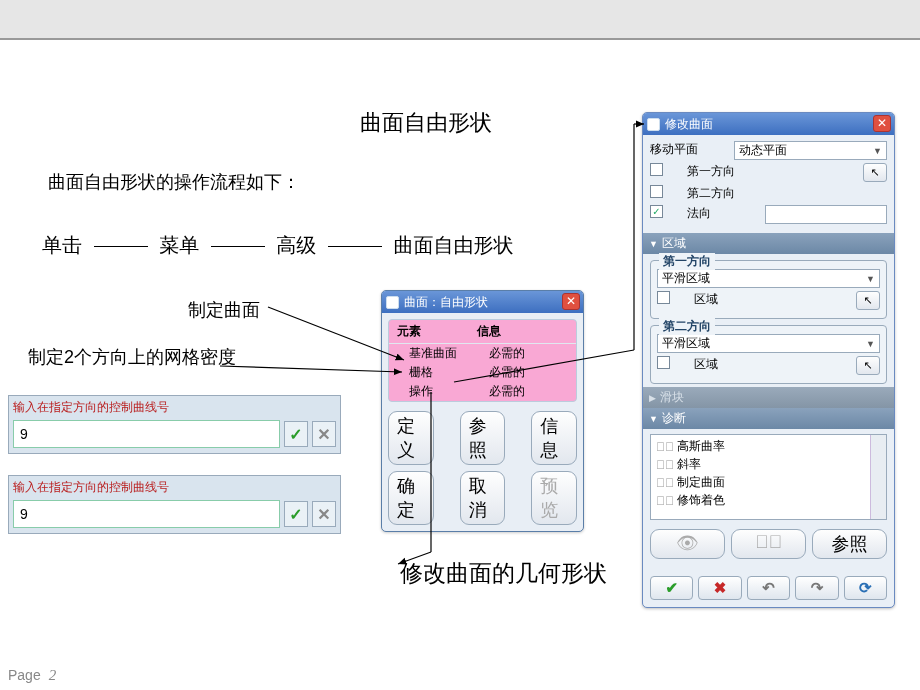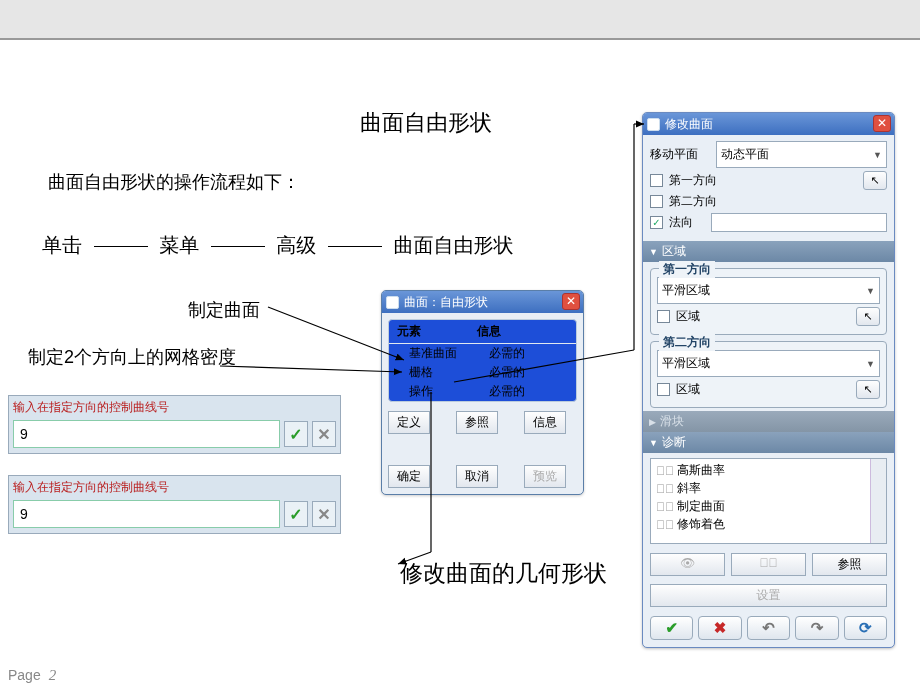--- a/index.html
+++ b/index.html
@@ -59,45 +59,45 @@
   .tbar .ticon {
     width: 13px; height: 13px; background: #fff; border: 1px solid #cde;
     margin-right: 5px; border-radius: 2px;
   }
   .tclose {
     position: absolute; right: 3px; top: 2px; width: 18px; height: 17px;
     background: #e05040; border: 1px solid #a33; border-radius: 3px;
     color: #fff; text-align: center; font-size: 12px; line-height: 15px;
   }
   .tbl {
-    margin: 6px; background: #1d4ed8; border: 1px solid #bcd; border-radius: 4px;
+    margin: 6px; background: #f9a8d4; border: 1px solid #bcd; border-radius: 4px;
     font-size: 12px;
   }
   .tbl-h { display: flex; font-weight: bold; padding: 3px 8px; border-bottom: 1px solid #e0e8f0; }
   .tbl-h div:first-child { width: 80px; }
   .tbl-r { display: flex; padding: 1px 20px; }
   .tbl-r div:first-child { width: 80px; }
   .sbtn {
-    font-size: 12px; padding: 2px 8px; background: linear-gradient(#fefefe,#e2e7ee);
-    border: 1px solid #9ab; border-radius: 0;
+    font-size: 18px; padding: 2px 8px; background: linear-gradient(#fefefe,#e2e7ee);
+    border: 1px solid #9ab; border-radius: 9px;
   }
   .sbtn.d { color: #aaa; }
   .rowb { display: flex; gap: 26px; padding: 3px 6px; }
 
   
   .dlg2 {
     position: absolute; left: 642px; top: 112px; width: 253px;
     background: #e9eff6; border: 1px solid #6a8ac0; border-radius: 5px;
     box-shadow: 0 1px 3px rgba(0,0,0,.25); font-size: 12px;
   }
   .dlg2 .tbar { border-radius: 4px 4px 0 0; }
   .sect { padding: 6px 7px; }
-  .row { display: flex; align-items: center; margin-bottom: 3px; gap: 6px; }
+  .row { display: flex; margin-bottom: 3px; gap: 24px; }
   .lbl { width: 60px; }
-  .combo { flex: 1; height: 27px; background: #fff; border: 1px solid #9ab; display:flex; align-items:center; padding:0 4px; justify-content:space-between; }
+  .combo { flex: 1; height: 19px; background: #fff; border: 1px solid #9ab; display:flex; align-items:center; padding:0 4px; justify-content:space-between; }
   .combo .arr { font-size: 9px; color:#555; }
   .txt { flex: 1; height: 19px; background: #fff; border: 1px solid #9ab; }
   .cb { width: 13px; height: 13px; border: 1px solid #789; background:#fff; display:inline-flex; align-items:center; justify-content:center; font-size:10px; color:#2a6; }
   .pickbtn { width: 24px; height: 19px; background: linear-gradient(#fefefe,#e2e7ee); border:1px solid #9ab; border-radius:3px; display:flex; align-items:center; justify-content:center; font-size:11px; }
   .section-bar {
     background: linear-gradient(#8aa2bc,#6c88a6); color:#fff; font-size:12px;
     padding: 2px 6px; display:flex; align-items:center; gap:4px;
   }
   .section-bar .tri { font-size: 9px; }
   .section-bar.dim { background: linear-gradient(#9aaabb,#8495a6); color:#d8e0e8; }
@@ -202,21 +202,21 @@
     <div class="tbl-r">
       <div>操作</div>
         <div>必需的</div>
     </div>
   </div>
   <div class="rowb">
     <div class="sbtn">定义</div>
     <div class="sbtn">参照</div>
     <div class="sbtn">信息</div>
   </div>
-  <div class="rowb" style="padding-bottom:6px;margin-top:25px;">
+  <div class="rowb" style="padding-bottom:6px;">
     <div class="sbtn">确定</div>
     <div class="sbtn">取消</div>
     <div class="sbtn d">预览</div>
   </div>
 </div>
 
 <div class="dlg2">
   <div class="tbar">
     <span class="ticon"></span>
     <span>修改曲面</span>
@@ -319,21 +319,20 @@
       </div>
     <div class="diag-scroll"></div>
   </div>
 
   <div class="bot-btns">
     <div class="sbtn d"><span>👁</span></div>
     <div class="sbtn d"><span>👁⃠</span></div>
     <div class="sbtn">参照</div>
   </div>
   <div class="bot-btns">
-    <div class="sbtn d">设置</div>
   </div>
 
   <div class="final-row">
     <div class="fbtn ok">
         <span>✔</span>
       </div>
     <div class="fbtn cancel">
         <span>✖</span>
       </div>
     <div class="fbtn undo">

